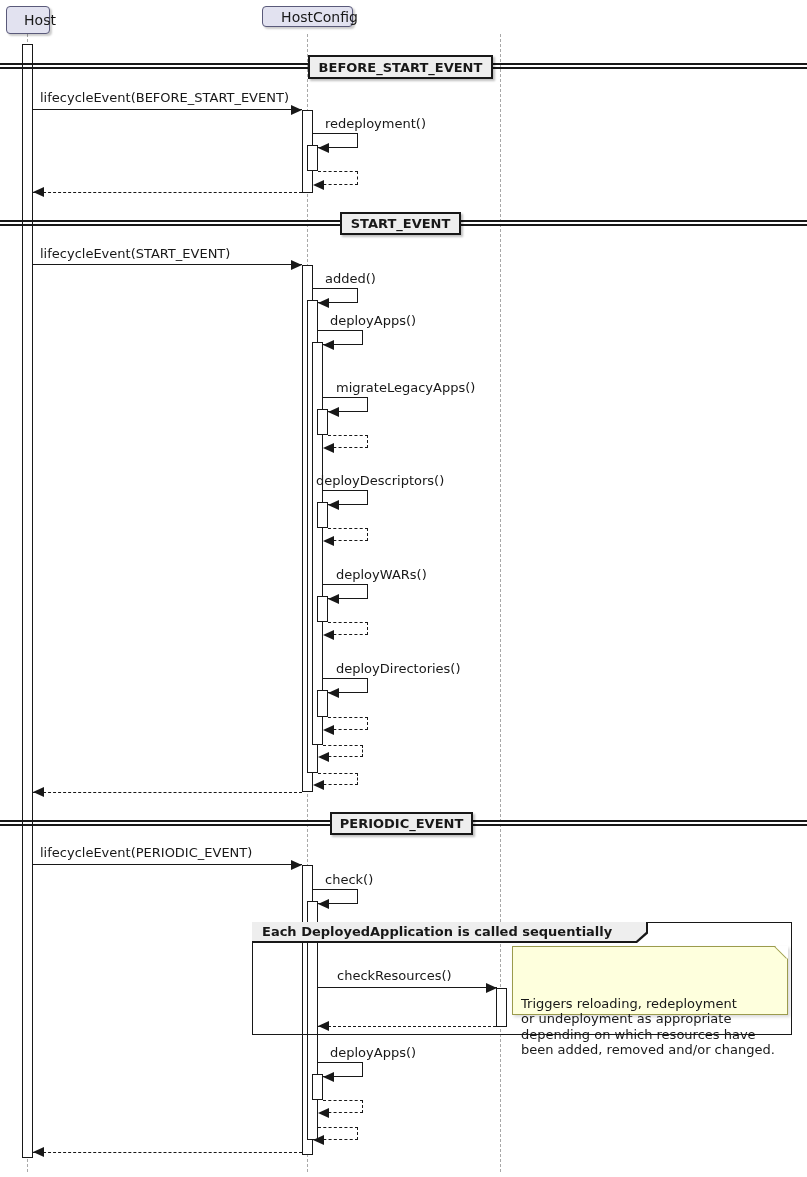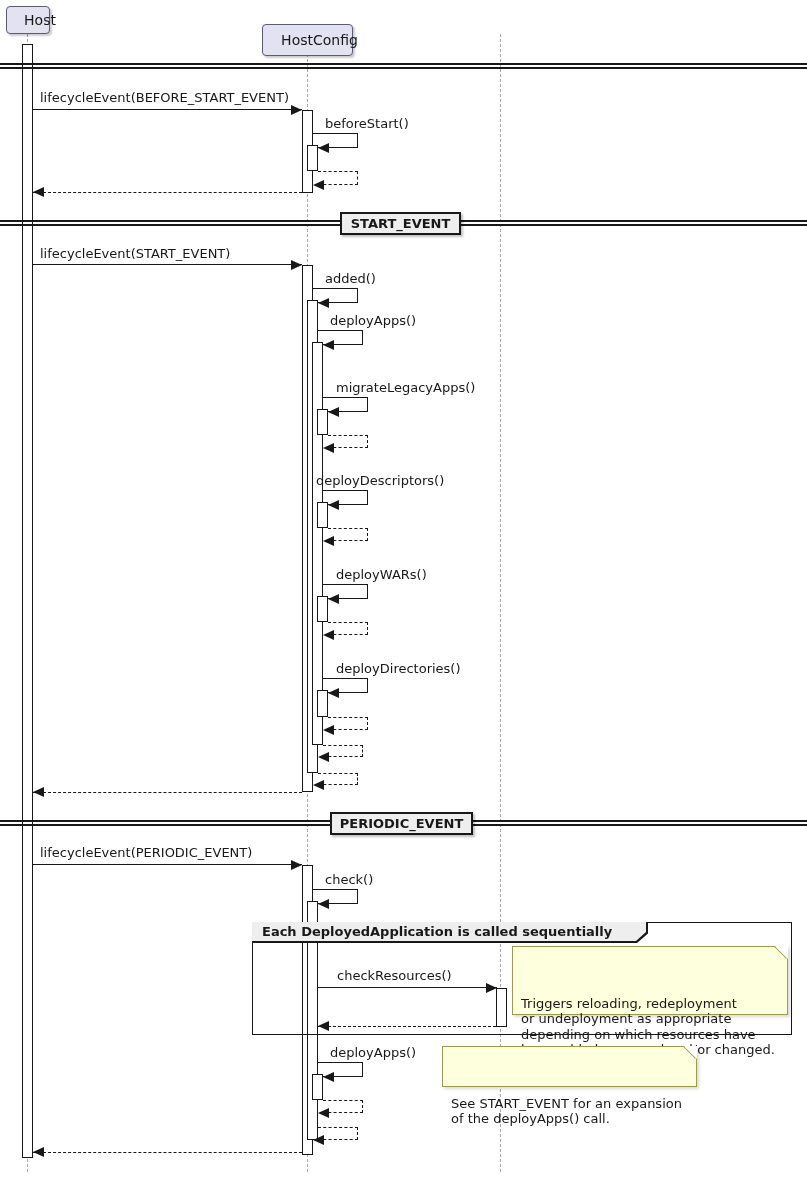--- a/index.html
+++ b/index.html
@@ -43,26 +43,29 @@
 
 <div class="canvas">
 
   <div class="lifeline" style="left:27px;top:34px;height:1138px"></div>
   <div class="lifeline" style="left:307px;top:34px;height:1138px"></div>
   <div class="lifeline" style="left:500px;top:34px;height:1138px"></div>
 
   <div class="participant" style="left:6px;top:6px;width:44px;height:28px">
       <span>Host</span>
     </div>
-  <div class="participant" style="left:262px;top:24px;width:91px;height:32px">
+  <div class="participant" style="left:262px;top:6px;width:91px;height:21px">
       <span>HostConfig</span>
     </div>
 
   <div class="divline" style="top:63px"></div>
   <div class="divline" style="top:67px"></div>
+  <div class="divbox" style="left:308px;top:55px;width:185px;height:24px">
+      <span>BEFORE_START_EVENT</span>
+    </div>
 
   <div class="divline" style="top:220px"></div>
   <div class="divline" style="top:224px"></div>
   <div class="divbox" style="left:340px;top:212px;width:121px;height:23px">
       <span>START_EVENT</span>
     </div>
 
   <div class="divline" style="top:820px"></div>
   <div class="divline" style="top:824px"></div>
   <div class="divbox" style="left:330px;top:812px;width:143px;height:23px">
@@ -81,21 +84,21 @@
   <div class="bar z6" style="left:317px;top:690px;width:11px;height:27px"></div>
   <div class="bar z3" style="left:302px;top:865px;width:11px;height:290px"></div>
   <div class="bar z4" style="left:307px;top:901px;width:11px;height:239px"></div>
   <div class="bar z5" style="left:312px;top:1074px;width:11px;height:26px"></div>
   <div class="bar z3" style="left:496px;top:988px;width:11px;height:39px"></div>
 
   <div class="mlabel" style="left:40px;top:90px">lifecycleEvent(BEFORE_START_EVENT)</div>
   <div class="msg" style="left:33px;top:109px;width:269px"></div>
   <div class="ah-r" style="left:291px;top:105px"></div>
 
-  <div class="mlabel" style="left:325px;top:116px">beforeStart()</div>
+  <div class="mlabel" style="left:325px;top:116px">redeployment()</div>
   <div class="selfcall" style="left:313px;top:133px;width:45px;height:15px;border-left:none;border-bottom:1.5px solid var(--line)"></div>
   <div class="ah-l" style="left:318px;top:143px"></div>
 
   <div class="selfret" style="left:318px;top:171px;width:40px;height:14px"></div>
   <div class="ah-l" style="left:313px;top:180px"></div>
 
   <div class="ret" style="left:33px;top:192px;width:269px"></div>
   <div class="ah-l" style="left:33px;top:187px"></div>
 
   <div class="mlabel" style="left:40px;top:246px">lifecycleEvent(START_EVENT)</div>
@@ -170,26 +173,20 @@
 depending on which resources have
 been added, removed and/or changed.</span>
   </div>
 
   <div class="mlabel" style="left:330px;top:1045px">deployApps()</div>
   <div class="selfcall" style="left:318px;top:1062px;width:45px;height:15px"></div>
   <div class="ah-l" style="left:323px;top:1072px"></div>
   <div class="selfret" style="left:323px;top:1100px;width:40px;height:13px"></div>
   <div class="ah-l" style="left:318px;top:1108px"></div>
 
-  <div class="note" style="left:442px;top:1046px;width:255px;height:41px">
-    <span class="fold-icon"></span>
-    <span class="fold-line"></span>
-    <span>See START_EVENT for an expansion
-of the deployApps() call.</span>
-  </div>
 
   <div class="selfret" style="left:318px;top:1127px;width:40px;height:13px"></div>
   <div class="ah-l" style="left:313px;top:1135px"></div>
 
   <div class="ret" style="left:33px;top:1152px;width:269px"></div>
   <div class="ah-l" style="left:33px;top:1147px"></div>
 
 </div>
 
 </body></html>

